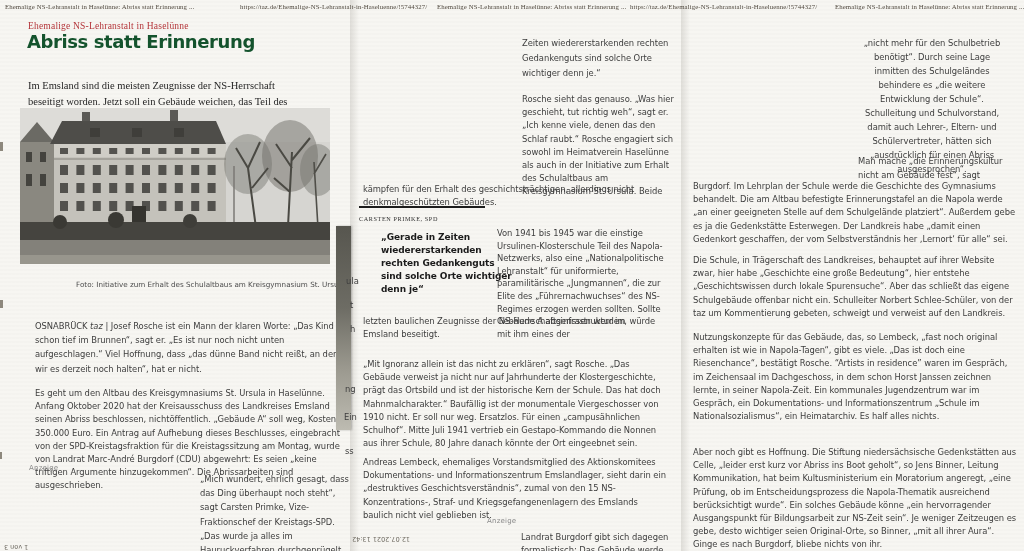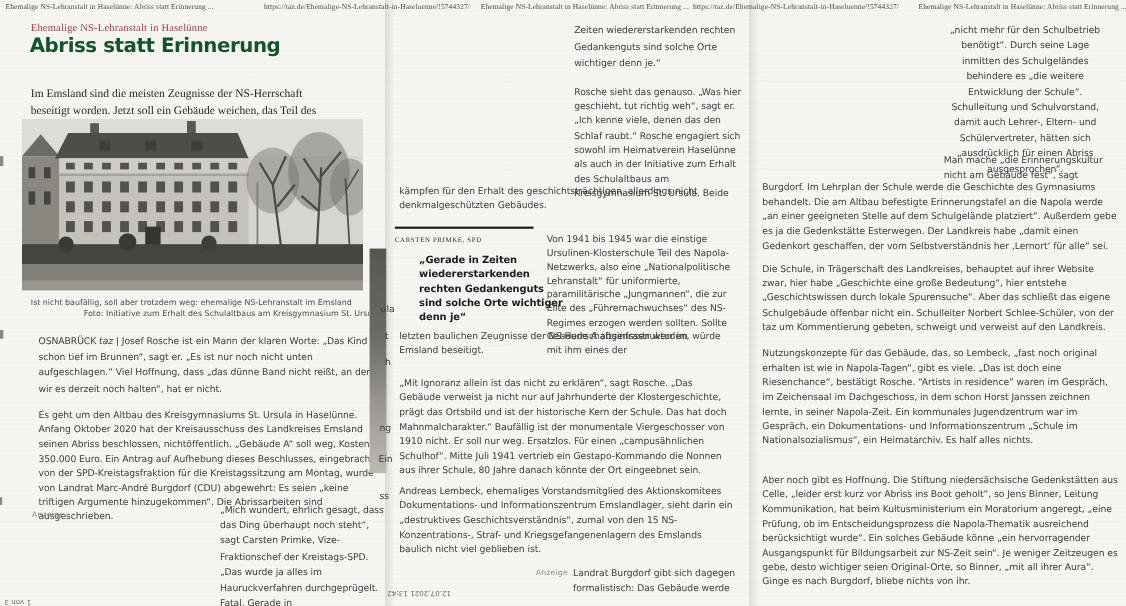--- a/index.html
+++ b/index.html
@@ -8,21 +8,21 @@
     background:#f7f6f2;
     background-image:repeating-linear-gradient(0deg, rgba(0,0,0,0.012) 0 2px, rgba(0,0,0,0) 2px 4px);
     font-family:"DejaVu Sans", sans-serif;color:#3d3d3d;
   }
   #canvas{position:absolute;inset:0;}
   .blk{position:absolute;}
   .hdr{font-family:"Liberation Serif", serif;font-size:6.8px;color:#50493f;white-space:nowrap;letter-spacing:0.1px;}
   .kick{font-family:"Liberation Serif", serif;font-weight:normal;font-size:9.5px;color:#b4353a;letter-spacing:0.2px;}
   .hl{font-family:"DejaVu Sans", sans-serif;font-weight:bold;font-size:18px;letter-spacing:-0.4px;color:#14532d;}
   .intro{font-family:"Liberation Serif", serif;font-size:10.5px;line-height:15.5px;color:#262626;}
-  .body{font-size:8.4px;line-height:13.2px;letter-spacing:-0.05px;color:#3d3d3d;}
+  .body{font-size:8.4px;line-height:13.2px;letter-spacing:-0.05px;color:#3d3d3d;margin-top:16px;}
   .lh14{line-height:14.2px;}
   .lh15{line-height:15px;}
   .it{font-style:italic;}
   .cap{font-size:7.2px;color:#4c4c4c;letter-spacing:0px;}
   .right{text-align:right;}
   .ad{font-size:7px;color:#8a8a8a;letter-spacing:0.2px;}
   .rule{height:2px;background:#1c1c1c;}
   .pqa{font-family:"Liberation Serif", serif;font-size:6.2px;letter-spacing:0.6px;color:#2e2e2e;}
   .pq{font-weight:bold;font-size:9px;line-height:13px;letter-spacing:-0.1px;color:#1b1b1b;margin-left:22px;}
   .rot{transform:rotate(180deg);transform-origin:center;display:inline-block;font-size:6.5px;color:#6e6a61;white-space:nowrap;}
@@ -127,21 +127,20 @@
 
       <rect x="0" y="114" width="310" height="18" fill="#45443f"></rect>
       <circle cx="40" cy="114" r="7" fill="#3a3934"></circle>
       <circle cx="96" cy="112" r="8" fill="#3a3934"></circle>
       <circle cx="170" cy="113" r="7" fill="#3f3e39"></circle>
       <rect x="0" y="132" width="310" height="24" fill="#83817a"></rect>
       <rect x="0" y="147" width="310" height="9" fill="#98968d"></rect>
     </svg>
   </div>
 
-  <div class="blk cap" style="left:28px;top:270px;">Ist nicht baufällig, soll aber trotzdem weg: ehemalige NS-Lehranstalt im Emsland</div>
   <div class="blk cap right" style="left:20px;top:280px;width:325px;">Foto: Initiative zum Erhalt des Schulaltbaus am Kreisgymnasium St. Ursula</div>
 
   <div class="blk body lh14" style="left:35px;top:303px;width:315px;"><span>OSNABRÜCK</span><span class="it"> taz </span><span>| Josef Rosche ist ein Mann der klaren Worte: „Das Kind ist schon tief im Brunnen“, sagt er. „Es ist nur noch nicht unten aufgeschlagen.“ Viel Hoffnung, dass „das dünne Band nicht reißt, an dem wir es derzeit noch halten“, hat er nicht.</span></div>
 
   <div class="blk body" style="left:35px;top:371px;width:316px;">Es geht um den Altbau des Kreisgymnasiums St. Ursula in Haselünne. Anfang Oktober 2020 hat der Kreisausschuss des Landkreises Emsland seinen Abriss beschlossen, nichtöffentlich. „Gebäude A“ soll weg, Kosten 350.000 Euro. Ein Antrag auf Aufhebung dieses Beschlusses, eingebracht von der SPD-Kreistagsfraktion für die Kreistagssitzung am Montag, wurde von Landrat Marc-André Burgdorf (CDU) abgewehrt: Es seien „keine triftigen Argumente hinzugekommen“. Die Abrissarbeiten sind ausgeschrieben.</div>
 
   <div class="blk ad" style="left:29px;top:464px;">Anzeige</div>
 
   <div class="blk body lh14" style="left:200px;top:456px;width:152px;">„Mich wundert, ehrlich gesagt, dass das Ding überhaupt noch steht“, sagt Carsten Primke, Vize-Fraktionschef der Kreistags-SPD. „Das wurde ja alles im Hauruckverfahren durchgeprügelt. Fatal. Gerade in</div>
 

